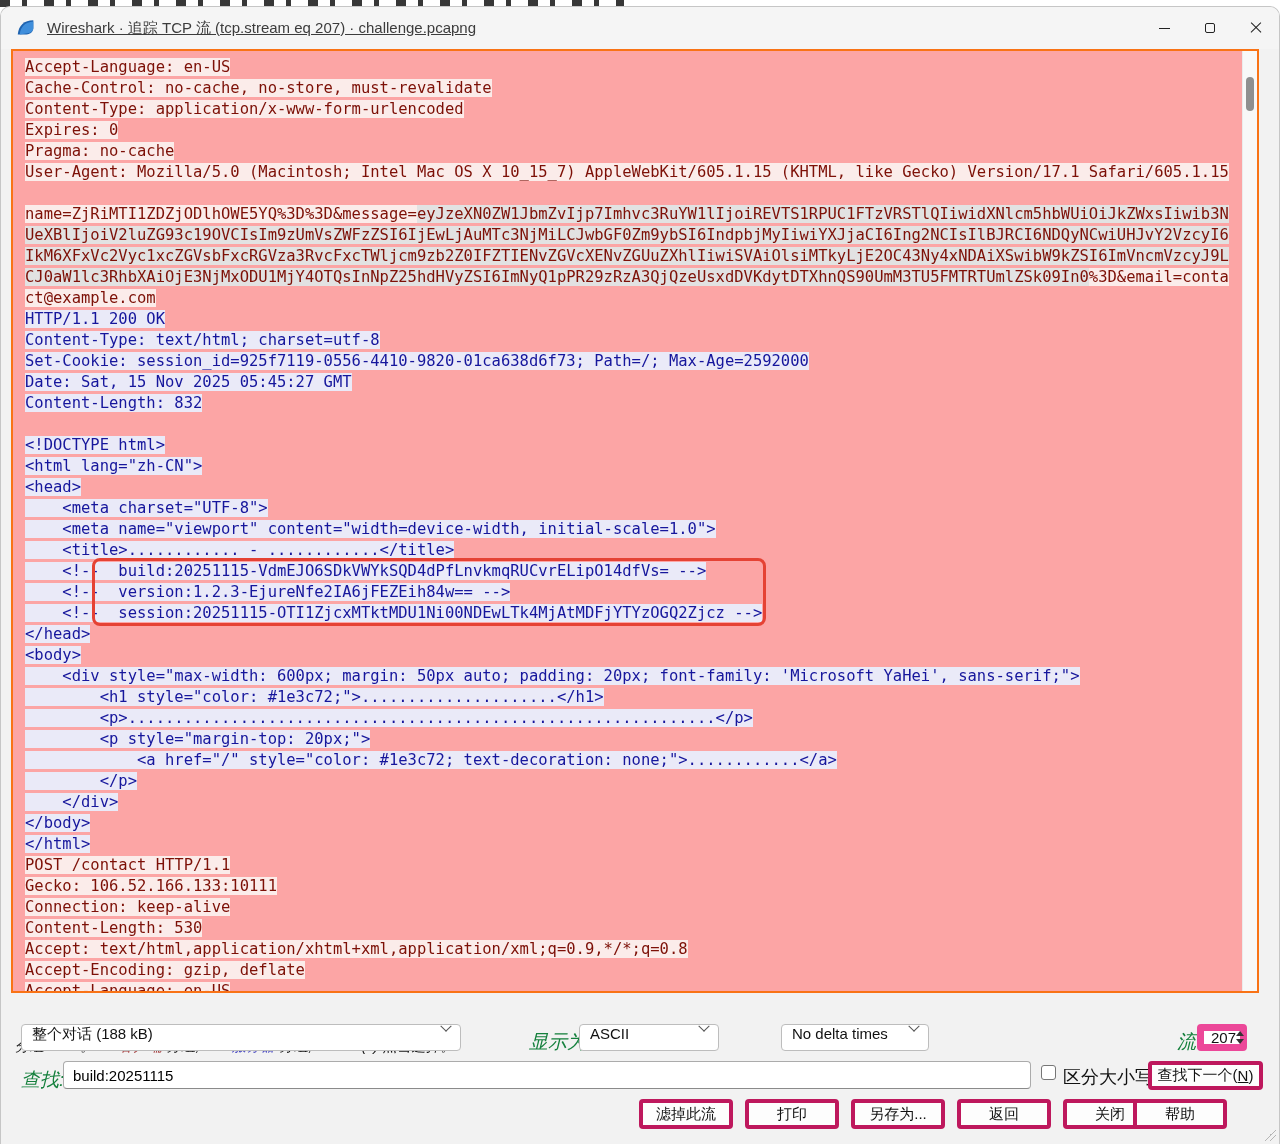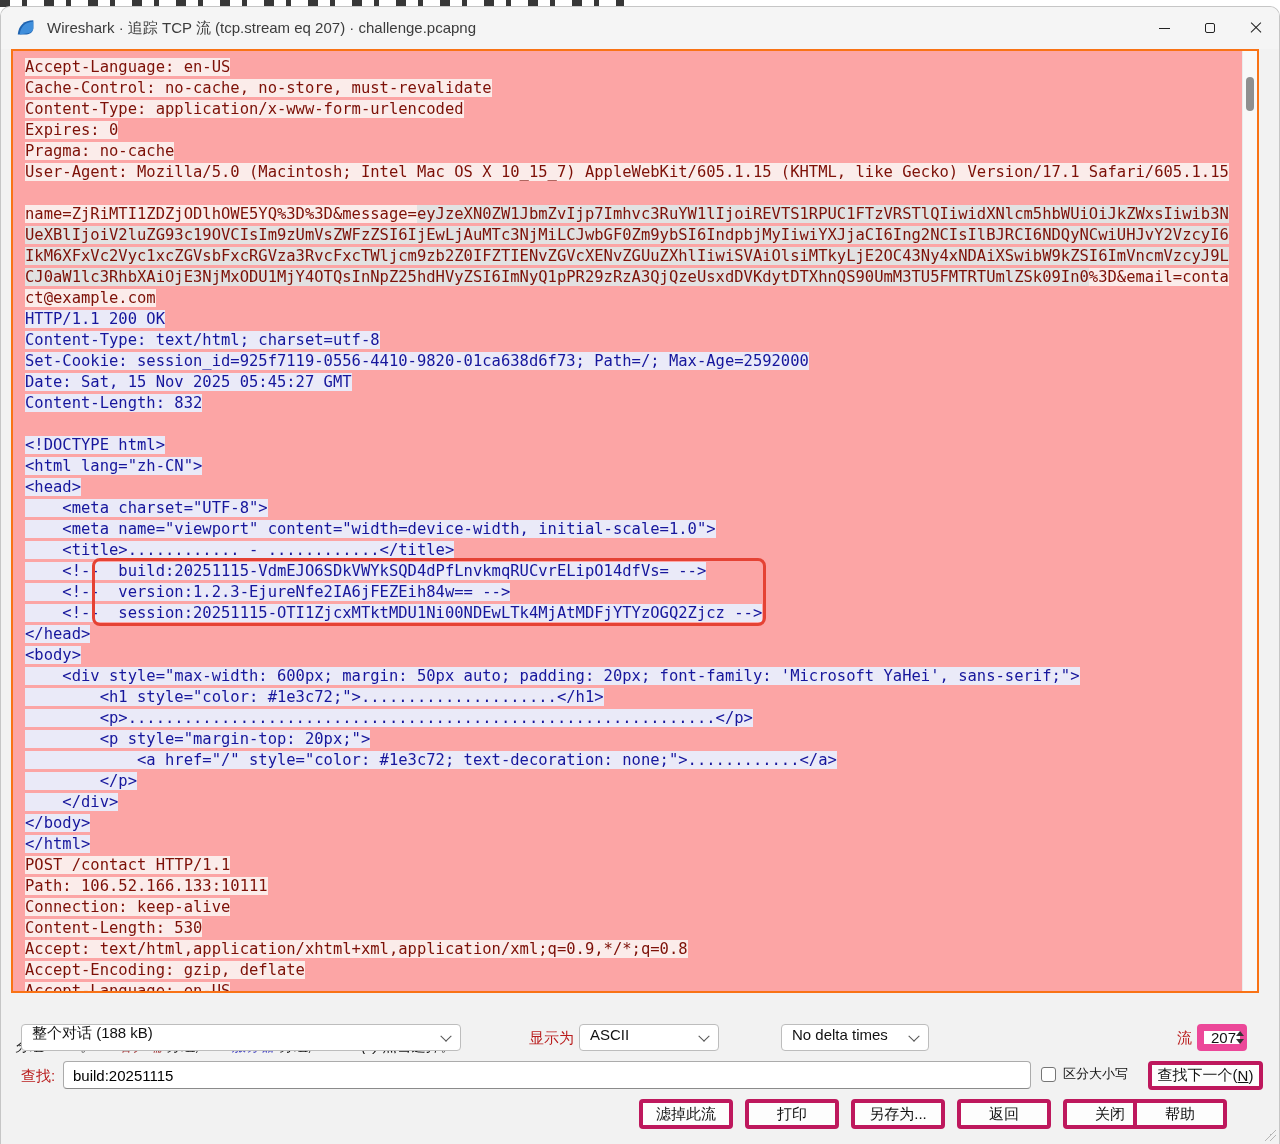--- a/index.html
+++ b/index.html
@@ -16,21 +16,21 @@
     background:repeating-linear-gradient(90deg,#141414 0 10px,transparent 10px 22px,#141414 22px 27px,transparent 27px 44px);}
 
   .window{position:absolute;left:0;top:6px;width:1280px;height:1138px;
     background:#f2f2f2;border:1px solid #c6c6c6;border-bottom:none;
     border-radius:10px 10px 0 0;overflow:hidden;}
 
   
   .titlebar{position:absolute;left:0;top:0;width:100%;height:42px;
     background:#f5f5f5;display:flex;align-items:center;}
   .titlebar .logo{margin:0 10px 0 14px;width:22px;height:22px;flex:0 0 auto;}
-  .title-text{font-size:15px;color:#3c3c3c;white-space:nowrap;}
+  .title-text{font-size:15px;color:#3c3c3c;white-space:nowrap;text-decoration:underline;}
   .win-controls{margin-left:auto;display:flex;height:100%;}
   .win-btn{width:46px;height:100%;display:flex;align-items:center;justify-content:center;}
   .glyph-min{width:11px;height:1px;background:#222;}
   .glyph-max{width:10px;height:10px;border:1px solid #222;border-radius:2px;}
   .glyph-close{position:relative;width:12px;height:12px;}
   .glyph-close::before,.glyph-close::after{content:"";position:absolute;left:-1px;top:5px;width:14px;height:1.2px;background:#222;}
   .glyph-close::before{transform:rotate(45deg);} .glyph-close::after{transform:rotate(-45deg);}
 
   
   .stream-area{position:absolute;left:10px;top:42px;width:1248px;height:944px;
@@ -49,41 +49,41 @@
   .scrollbar{position:absolute;top:0;right:0;width:15px;height:100%;
     background:#f8f8f8;border-left:1px solid #ececec;}
   .scroll-thumb{position:absolute;top:26px;left:3px;width:8px;height:34px;
     background:#8f8f8f;border-radius:4px;}
 
   
   .hint-line{position:absolute;left:14px;top:990px;font-size:14.5px;font-style:italic;color:#141414;margin-top:40px;}
   .hint-client{color:var(--hint-client);} .hint-server{color:var(--hint-server);}
 
   .combo{position:absolute;height:27px;background:#fff;border:1px solid #bdbdbd;border-radius:4px;
-    display:flex;align-items:flex-end;padding:7px 10px;font-size:15px;color:#111;}
+    display:flex;align-items:flex-start;padding:0 10px;font-size:15px;color:#111;}
   .combo .chev{margin-left:auto;width:8px;height:8px;border-right:1.4px solid #555;border-bottom:1.4px solid #555;
     transform:rotate(45deg) translate(-2px,-2px);}
   .combo-conversation{left:20px;top:1017px;width:440px;}
   .combo-showas{left:578px;top:1017px;width:140px;}
   .combo-delta{left:780px;top:1017px;width:148px;}
-  .ui-label{position:absolute;font-size:15px;color:#b91c1c;top:1022px;}
+  .ui-label{position:absolute;font-size:19px;color:#15803d;top:1022px;font-style:italic;}
   .label-showas{left:528px;}
   .label-stream{left:1176px;}
   .spinbox{position:absolute;left:1196px;top:1017px;width:50px;height:27px;background:#fff;
     border:7px solid #ec4899;border-radius:4px;display:flex;align-items:center;}
   .spin-value{flex:1;text-align:left;padding-left:7px;font-size:15px;color:#111;}
   .spin-arrows{width:16px;height:100%;display:flex;flex-direction:column;align-items:center;justify-content:center;gap:3px;}
   .tri-up{width:0;height:0;border-left:4px solid transparent;border-right:4px solid transparent;border-bottom:5px solid #333;}
   .tri-down{width:0;height:0;border-left:4px solid transparent;border-right:4px solid transparent;border-top:5px solid #333;}
 
   .label-find{left:20px;top:1060px;}
   .find-input{position:absolute;left:62px;top:1054px;width:968px;height:28px;background:#fff;
     border:1px solid #ababab;border-bottom-color:#8a8a8a;border-radius:4px;padding:0 9px;
     font-size:15px;color:#000;font-family:"Liberation Sans",sans-serif;}
-  .case-wrap{position:absolute;left:1040px;top:1058px;display:flex;align-items:center;gap:7px;font-size:13px;color:#111;}
+  .case-wrap{position:absolute;left:1040px;top:1058px;display:flex;align-items:flex-start;gap:7px;font-size:18px;color:#111;}
   .checkbox{width:15px;height:15px;border:1px solid #767676;border-radius:3px;background:#fff;}
   .btn{background:#fdfdfd;border:4px solid #be185d;border-radius:4px;font-size:15px;color:#111;
     font-family:"Liberation Sans",sans-serif;display:flex;align-items:center;justify-content:center;}
   .find-next-btn{position:absolute;left:1147px;top:1054px;width:115px;height:29px;}
   .accel{text-decoration:underline;}
 
   .dlg-btn{position:absolute;top:1092px;width:94px;height:30px;}
   .btn-filter{left:638px;} .btn-print{left:744px;} .btn-saveas{left:850px;}
   .btn-back{left:956px;} .btn-close2{left:1062px;} .btn-help{left:1132px;}
 
@@ -150,21 +150,21 @@
         <div class="line"><span class="seg-s">    &lt;div style="max-width: 600px; margin: 50px auto; padding: 20px; font-family: 'Microsoft YaHei', sans-serif;"&gt;</span></div>
         <div class="line"><span class="seg-s">        &lt;h1 style="color: #1e3c72;"&gt;.....................&lt;/h1&gt;</span></div>
         <div class="line"><span class="seg-s">        &lt;p&gt;...............................................................&lt;/p&gt;</span></div>
         <div class="line"><span class="seg-s">        &lt;p style="margin-top: 20px;"&gt;</span></div>
         <div class="line"><span class="seg-s">            &lt;a href="/" style="color: #1e3c72; text-decoration: none;"&gt;............&lt;/a&gt;</span></div>
         <div class="line"><span class="seg-s">        &lt;/p&gt;</span></div>
         <div class="line"><span class="seg-s">    &lt;/div&gt;</span></div>
         <div class="line"><span class="seg-s">&lt;/body&gt;</span></div>
         <div class="line"><span class="seg-s">&lt;/html&gt;</span></div>
         <div class="line"><span class="seg-c">POST /contact HTTP/1.1</span></div>
-        <div class="line"><span class="seg-c">Path: 106.52.166.133:10111</span></div>
+        <div class="line"><span class="seg-c">Gecko: 106.52.166.133:10111</span></div>
         <div class="line"><span class="seg-c">Connection: keep-alive</span></div>
         <div class="line"><span class="seg-c">Content-Length: 530</span></div>
         <div class="line"><span class="seg-c">Accept: text/html,application/xhtml+xml,application/xml;q=0.9,*/*;q=0.8</span></div>
         <div class="line"><span class="seg-c">Accept-Encoding: gzip, deflate</span></div>
         <div class="line"><span class="seg-c">Accept-Language: en-US</span></div>
       </div>
     <div class="annotation-box"></div>
     <div class="scrollbar">
       <div class="scroll-thumb"></div>
     </div>

